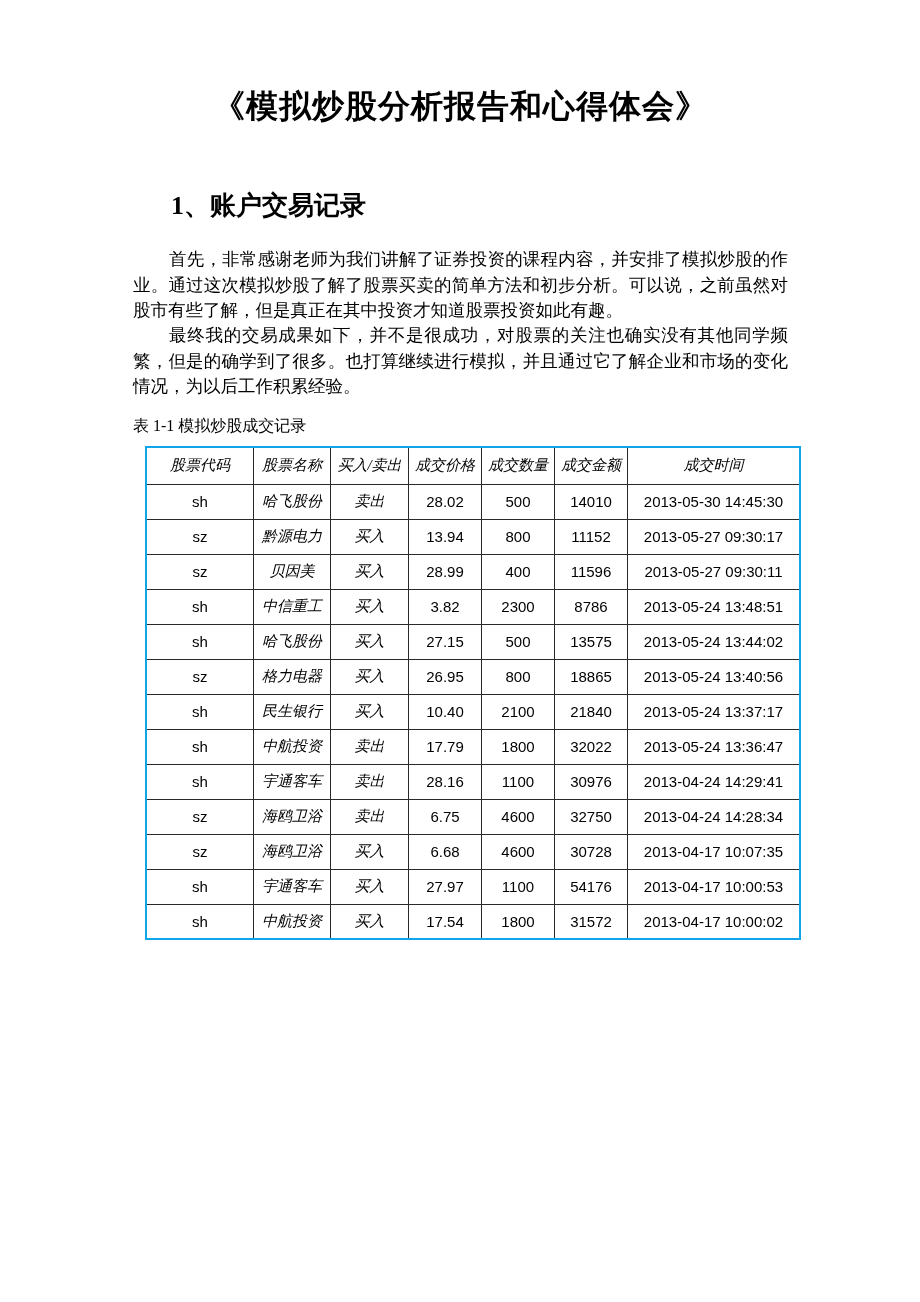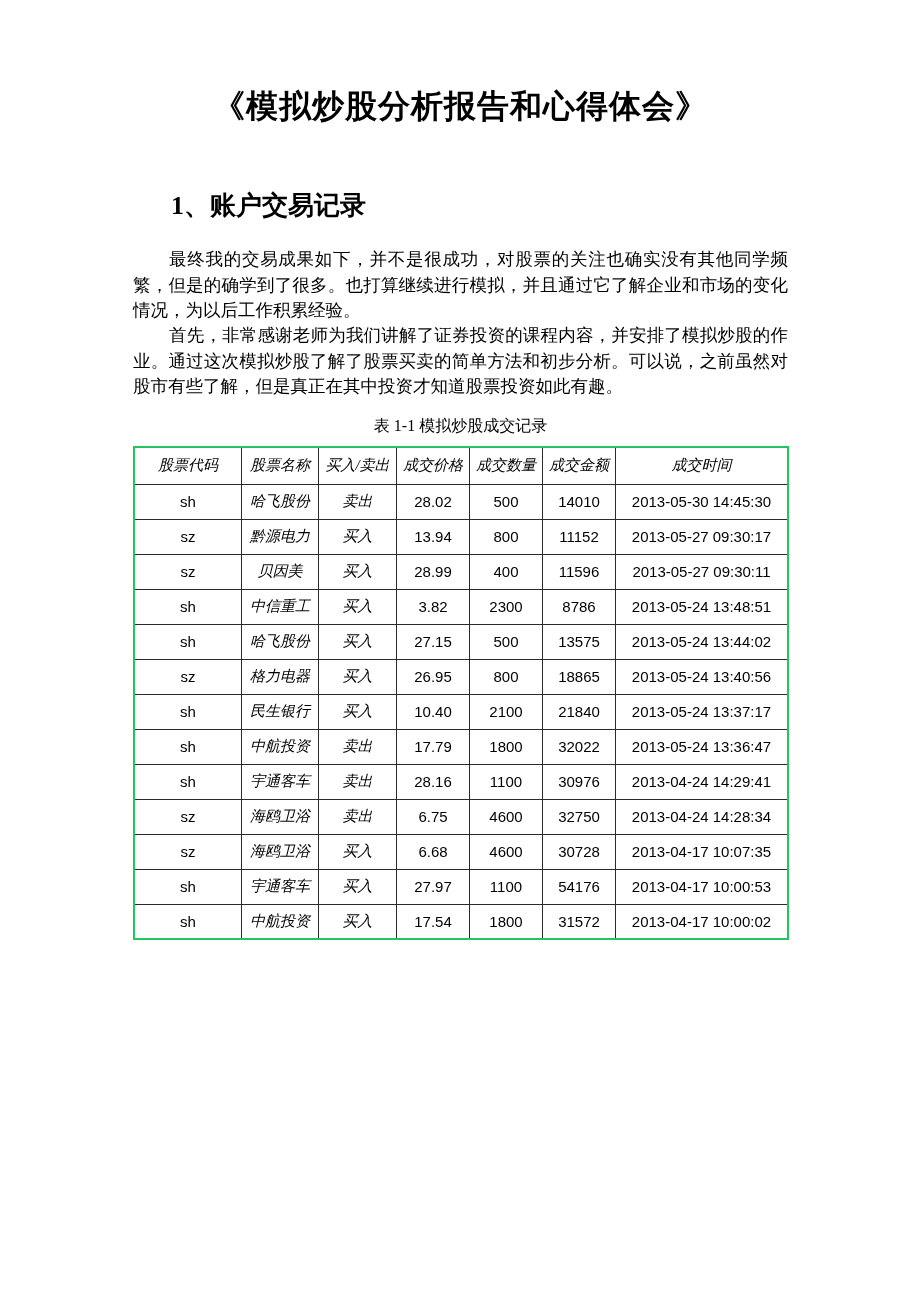--- a/index.html
+++ b/index.html
@@ -17,26 +17,26 @@
   }
   .section-heading {
     font-size: 26px; font-weight: bold;
     margin: 61px 0 25px 38px; line-height: 1.3;
   }
   .body-para {
     font-size: 17.5px; line-height: 25.3px;
     text-align: justify; text-indent: 36px; margin: 0;
   }
   .table-caption {
-    text-align: center; font-size: 16px; margin: 17px 0 9px 0;
+    font-size: 16px; margin: 17px 0 9px 0;
   }
 
   table.trade-table {
     width: 650px; table-layout: fixed;
-    border-collapse: collapse; border: 2px solid #22c55e;
+    border-collapse: collapse; border: 2px solid #0ea5e9; margin-left: 12px;
   }
   .trade-table th, .trade-table td {
     border: 1px solid #2a2a2a;
     text-align: center; vertical-align: middle;
     padding: 0; font-weight: normal; overflow: hidden; white-space: nowrap;
   }
   .trade-table thead tr { height: 37px; }
   .trade-table tbody tr { height: 35px; }
 
   
@@ -54,23 +54,23 @@
 </style>
 </head>
 <body>
 
 <div class="page">
 
   <h1 class="doc-title">《模拟炒股分析报告和心得体会》</h1>
 
   <h2 class="section-heading">1、账户交易记录</h2>
 
+  <p class="body-para">首先，非常感谢老师为我们讲解了证券投资的课程内容，并安排了模拟炒股的作业。通过这次模拟炒股了解了股票买卖的简单方法和初步分析。可以说，之前虽然对股市有些了解，但是真正在其中投资才知道股票投资如此有趣。</p>
+
   <p class="body-para">最终我的交易成果如下，并不是很成功，对股票的关注也确实没有其他同学频繁，但是的确学到了很多。也打算继续进行模拟，并且通过它了解企业和市场的变化情况，为以后工作积累经验。</p>
-
-  <p class="body-para">首先，非常感谢老师为我们讲解了证券投资的课程内容，并安排了模拟炒股的作业。通过这次模拟炒股了解了股票买卖的简单方法和初步分析。可以说，之前虽然对股市有些了解，但是真正在其中投资才知道股票投资如此有趣。</p>
 
   <div class="table-caption">表 1-1  模拟炒股成交记录</div>
 
   <table class="trade-table">
     <thead>
       <tr>
         <th class="c0 kai">股票代码</th>
         <th class="c1 kai">股票名称</th>
         <th class="c2 kai">买入/卖出</th>
         <th class="c3 kai">成交价格</th>

